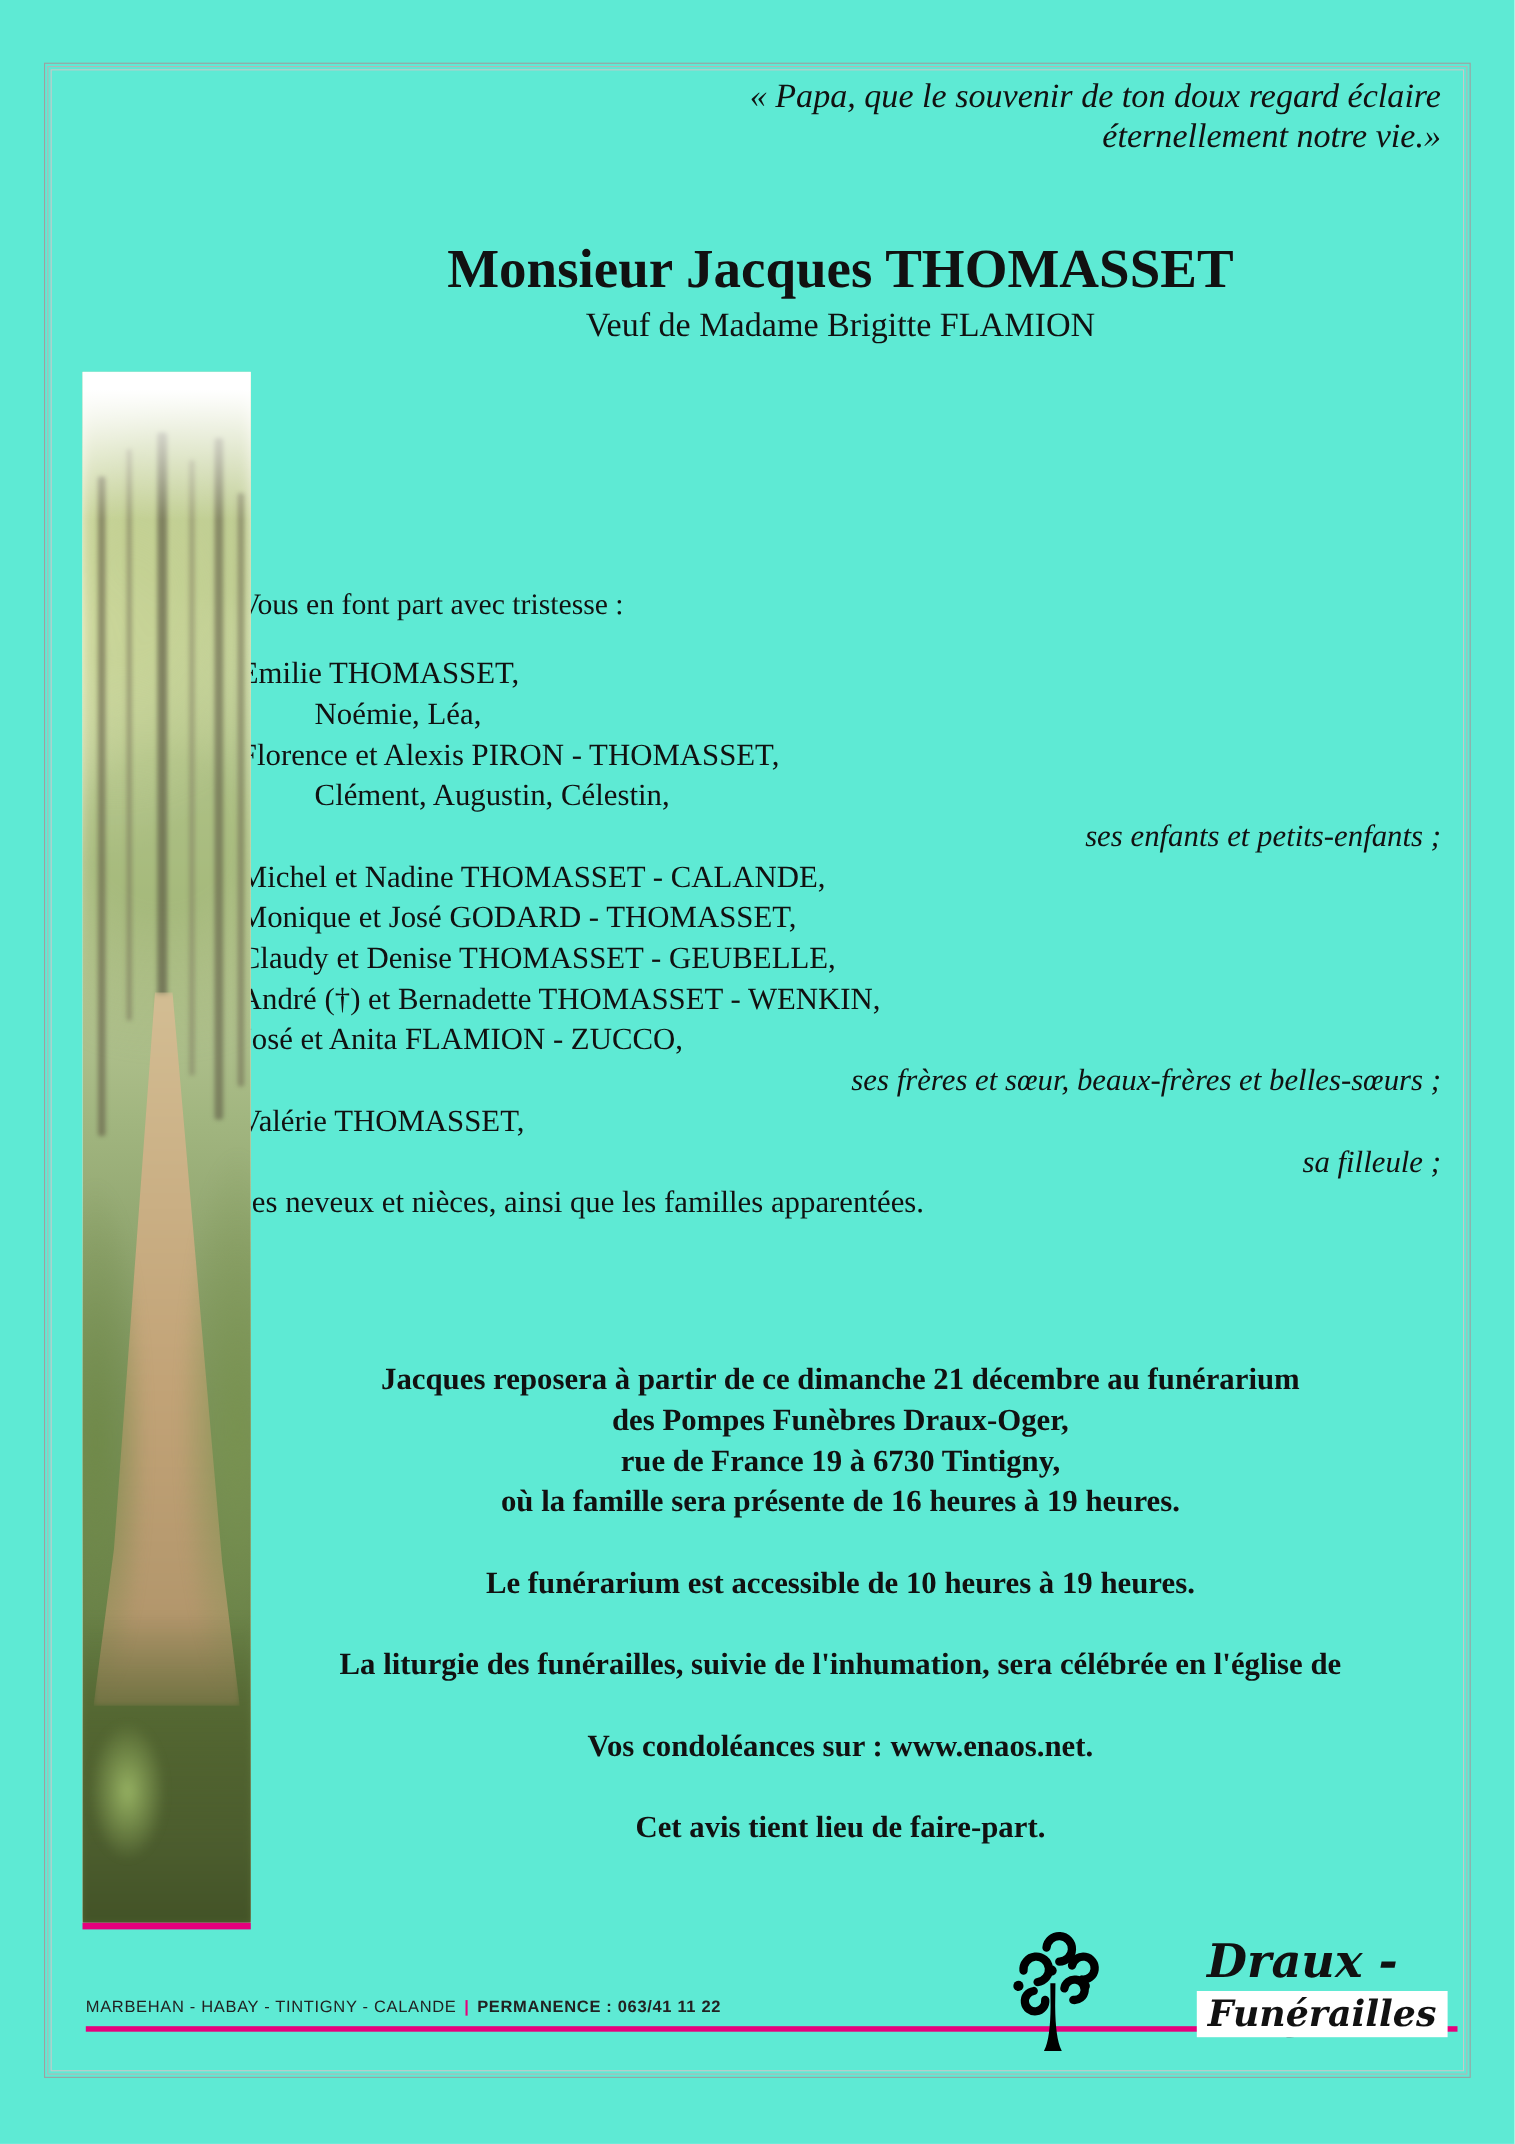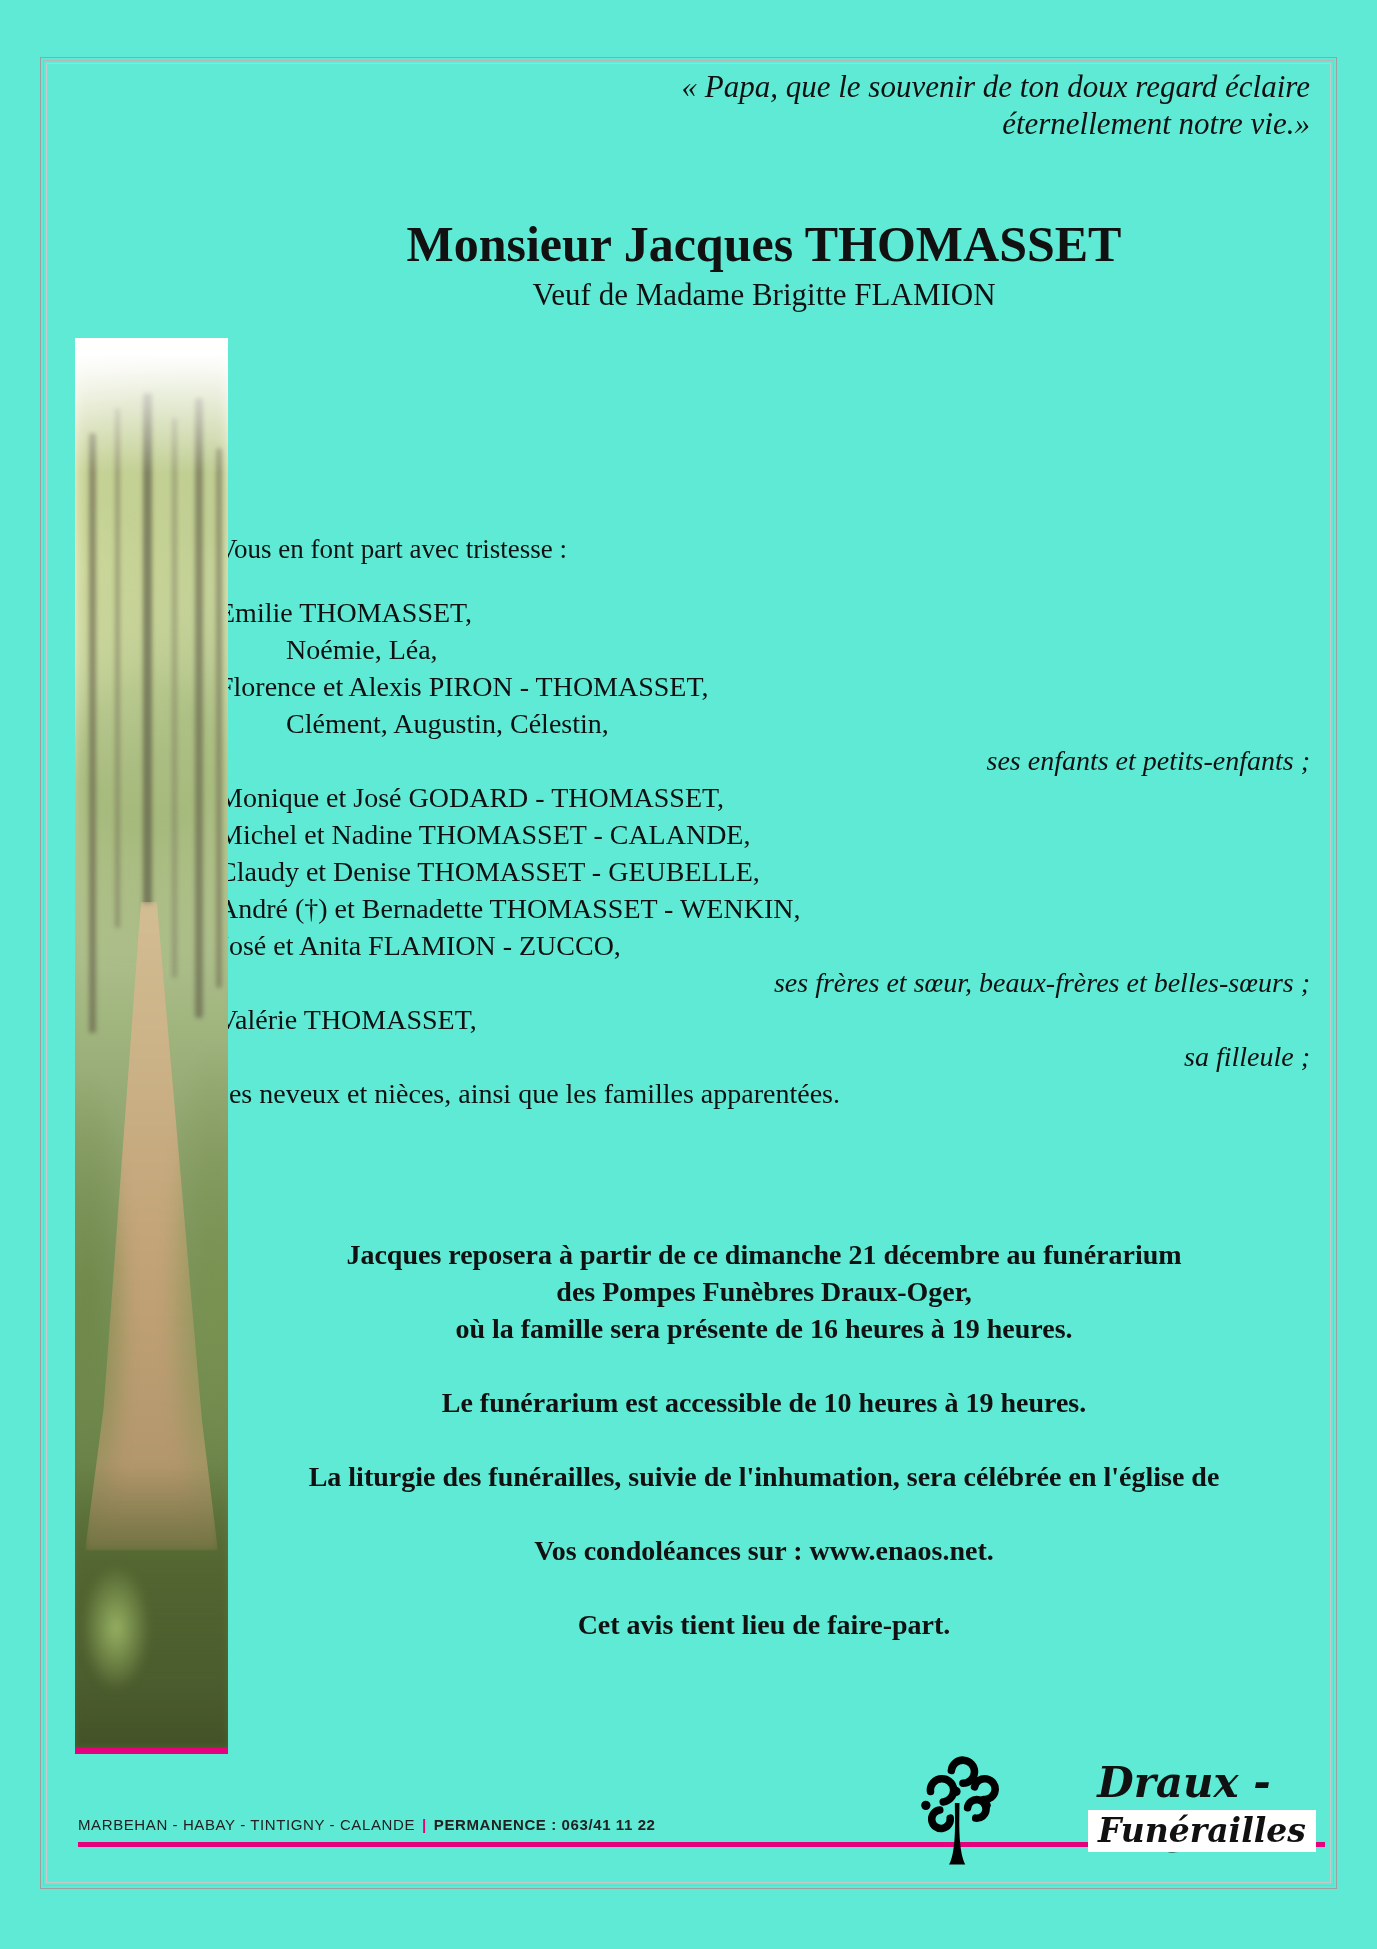--- a/index.html
+++ b/index.html
@@ -87,36 +87,37 @@
   </div>
 
   <div class="announce">
     <div class="intro">Vous en font part avec tristesse :</div>
     <div>
       <div class="fam-line">Emilie THOMASSET,</div>
       <div class="fam-line indent">Noémie, Léa,</div>
       <div class="fam-line">Florence et Alexis PIRON - THOMASSET,</div>
       <div class="fam-line indent">Clément, Augustin, Célestin,</div>
       <div class="fam-line relation">ses enfants et petits-enfants ;</div>
+      <div class="fam-line">Michel et Nadine THOMASSET - CALANDE,</div>
       <div class="fam-line">Monique et José GODARD - THOMASSET,</div>
-      <div class="fam-line">Michel et Nadine THOMASSET - CALANDE,</div>
       <div class="fam-line">Claudy et Denise THOMASSET - GEUBELLE,</div>
       <div class="fam-line">André (†) et Bernadette THOMASSET - WENKIN,</div>
       <div class="fam-line">José et Anita FLAMION - ZUCCO,</div>
       <div class="fam-line relation">ses frères et sœur, beaux-frères et belles-sœurs ;</div>
       <div class="fam-line">Valérie THOMASSET,</div>
       <div class="fam-line relation">sa filleule ;</div>
       <div class="fam-line">ses neveux et nièces, ainsi que les familles apparentées.</div>
     </div>
   </div>
 
   <div class="ceremony">
     <p>
       <span style="display:block">Jacques reposera à partir de ce dimanche 21 décembre au funérarium</span>
       <span style="display:block">des Pompes Funèbres Draux-Oger,</span>
+      <span style="display:block">rue de France 19 à 6730 Tintigny,</span>
       <span style="display:block">où la famille sera présente de 16 heures à 19 heures.</span>
     </p>
     <p>
       <span style="display:block">Le funérarium est accessible de 10 heures à 19 heures.</span>
     </p>
     <p>
       <span style="display:block">La liturgie des funérailles, suivie de l'inhumation, sera célébrée en l'église de</span>
     </p>
     <p>
       <span style="display:block">Vos condoléances sur : www.enaos.net.</span>

